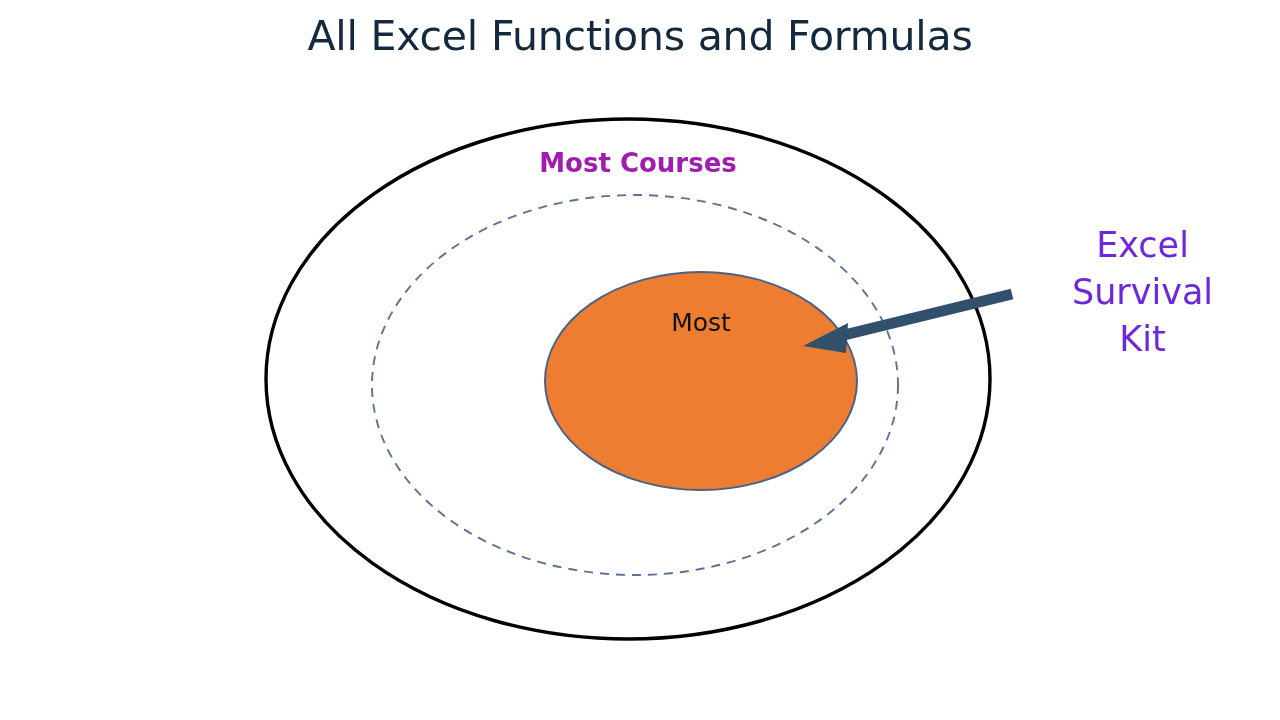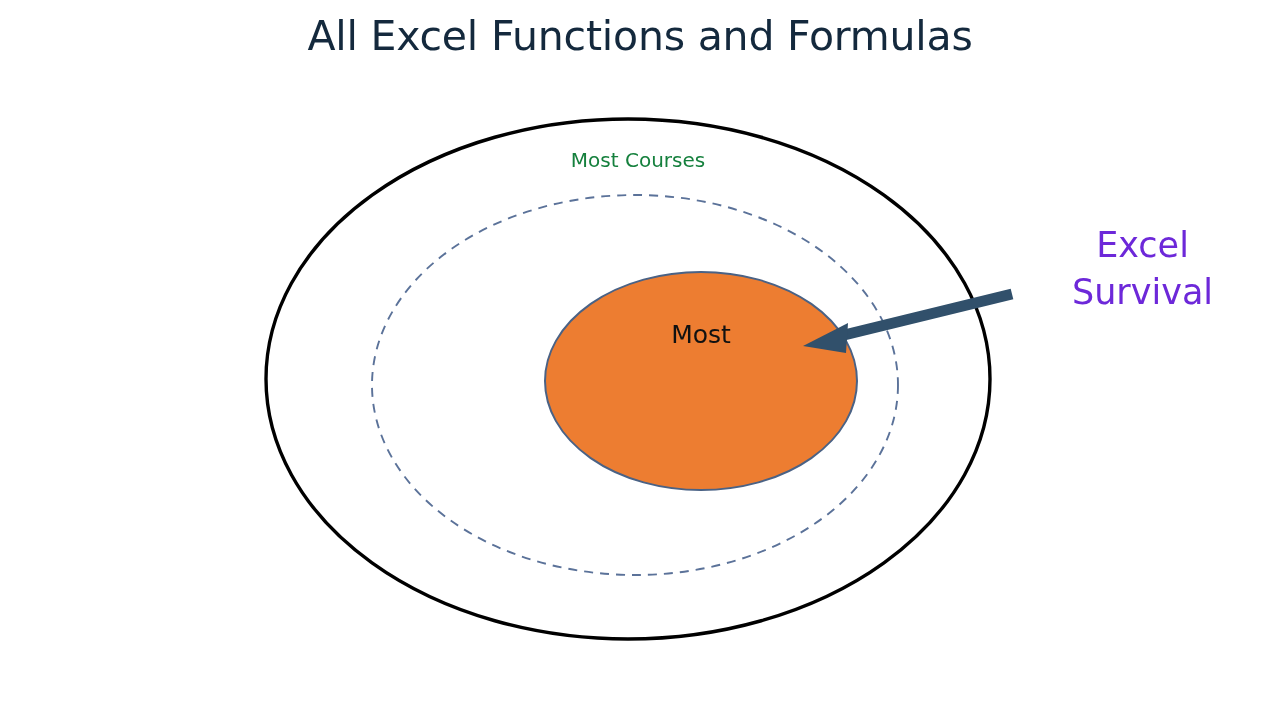--- a/index.html
+++ b/index.html
@@ -41,29 +41,29 @@
     color: #14293d;
     white-space: nowrap;
   }
   .outer-label {
     position: absolute;
     left: 468px;
     top: 148px;
     width: 340px;
     text-align: center;
     font-family: "DejaVu Sans", sans-serif;
-    font-size: 20px;
-    font-weight: 400;
-    color: #15803d;
+    font-size: 26px;
+    font-weight: 700;
+    color: #a21caf;
     white-space: nowrap;
   }
   .core-label {
     position: absolute;
     left: 551px;
-    top: 316px;
+    top: 304px;
     width: 300px;
     text-align: center;
     font-family: "DejaVu Sans", sans-serif;
     font-size: 25px;
     font-weight: 400;
     line-height: 38px;
     color: #111111;
   }
   .core-label .line {
     display: block;
@@ -107,15 +107,16 @@
 
   <div class="outer-label">Most Courses</div>
 
   <div class="core-label">
     <span class="line">Most</span>
   </div>
 
   <div class="callout-label">
     <span class="line">Excel</span>
     <span class="line">Survival</span>
+    <span class="line">Kit</span>
   </div>
 
 </div>
 
 </body></html>

